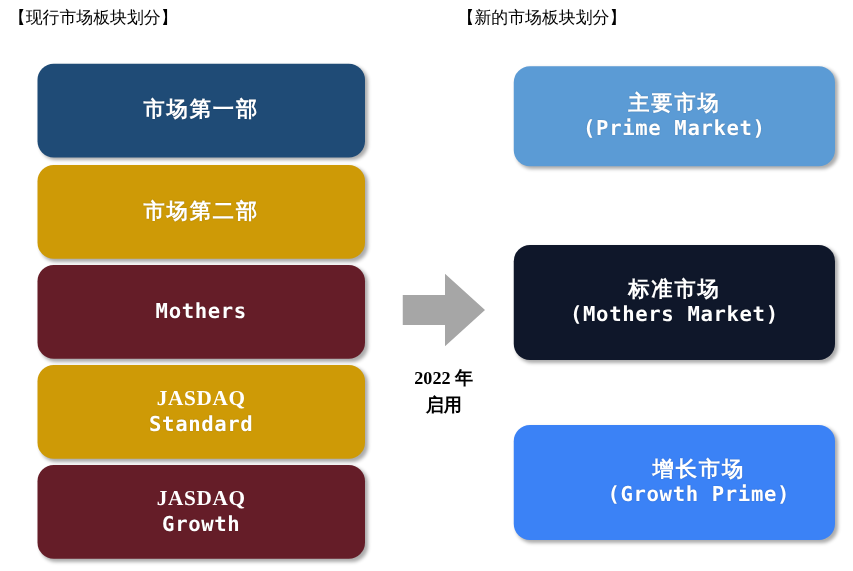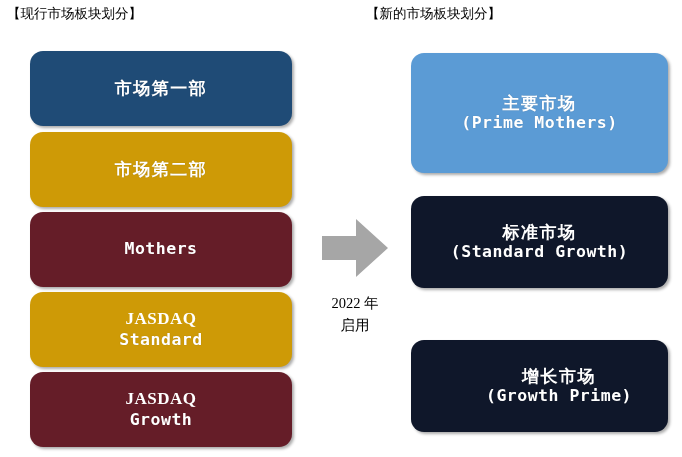--- a/index.html
+++ b/index.html
@@ -72,21 +72,21 @@
   }
 
   
   #box-first-section  { left: 30px; top: 51px;  width: 262px; height: 75px; }
   #box-second-section { left: 30px; top: 132px; width: 262px; height: 75px; }
   #box-mothers        { left: 30px; top: 212px; width: 262px; height: 75px; }
   #box-jasdaq-standard{ left: 30px; top: 292px; width: 262px; height: 75px; }
   #box-jasdaq-growth  { left: 30px; top: 372px; width: 262px; height: 75px; }
 
   
-  #box-prime-market    { left: 411px; top: 53px;  width: 257px; height: 120px; }
+  #box-prime-market    { left: 411px; top: 53px;  width: 257px; height: 80px; }
   #box-standard-market { left: 411px; top: 196px; width: 257px; height: 92px; }
   #box-growth-market   { left: 411px; top: 340px; width: 257px; height: 92px; }
 
   
   #transition-arrow {
     position: absolute;
     left: 322px;
     top: 219px;
     width: 66px;
     height: 58px;
@@ -97,21 +97,21 @@
     position: absolute;
     left: 310px;
     top: 292px;
     width: 90px;
     text-align: center;
     font-family: "Liberation Serif", "DejaVu Serif", serif;
     font-size: 14.5px;
     color: #000000;
     line-height: 1.55;
   }
-  #effective-date div { white-space: nowrap; }
+  #effective-date div { white-space: nowrap; font-weight: bold; }
 </style>
 </head>
 <body>
 
 <div class="stage">
 
   <div class="col-header" id="header-current">【现行市场板块划分】</div>
 
   <div class="col-header" id="header-new">【新的市场板块划分】</div>
 
@@ -141,26 +141,26 @@
     <polygon points="0,17 34,17 34,0 66,29 34,58 34,41 0,41" fill="#A6A6A6"></polygon>
   </svg>
 
   <div id="effective-date">
     <div>2022 年</div>
     <div>启用</div>
   </div>
 
   <div class="mbox" id="box-prime-market" style="background:#5B9BD5;">
     <span class="line-cn">主要市场</span>
-    <span class="line-en">(Prime Mothers)</span>
+    <span class="line-en">(Prime Market)</span>
   </div>
 
   <div class="mbox" id="box-standard-market" style="background:#0f172a;">
     <span class="line-cn">标准市场</span>
-    <span class="line-en">(Standard Growth)</span>
+    <span class="line-en">(Mothers Market)</span>
   </div>
 
-  <div class="mbox" id="box-growth-market" style="background:#0f172a;padding-left:39px;">
+  <div class="mbox" id="box-growth-market" style="background:#3b82f6;padding-left:39px;">
     <span class="line-cn">增长市场</span>
     <span class="line-en">(Growth Prime)</span>
   </div>
 
 </div>
 
 </body></html>

